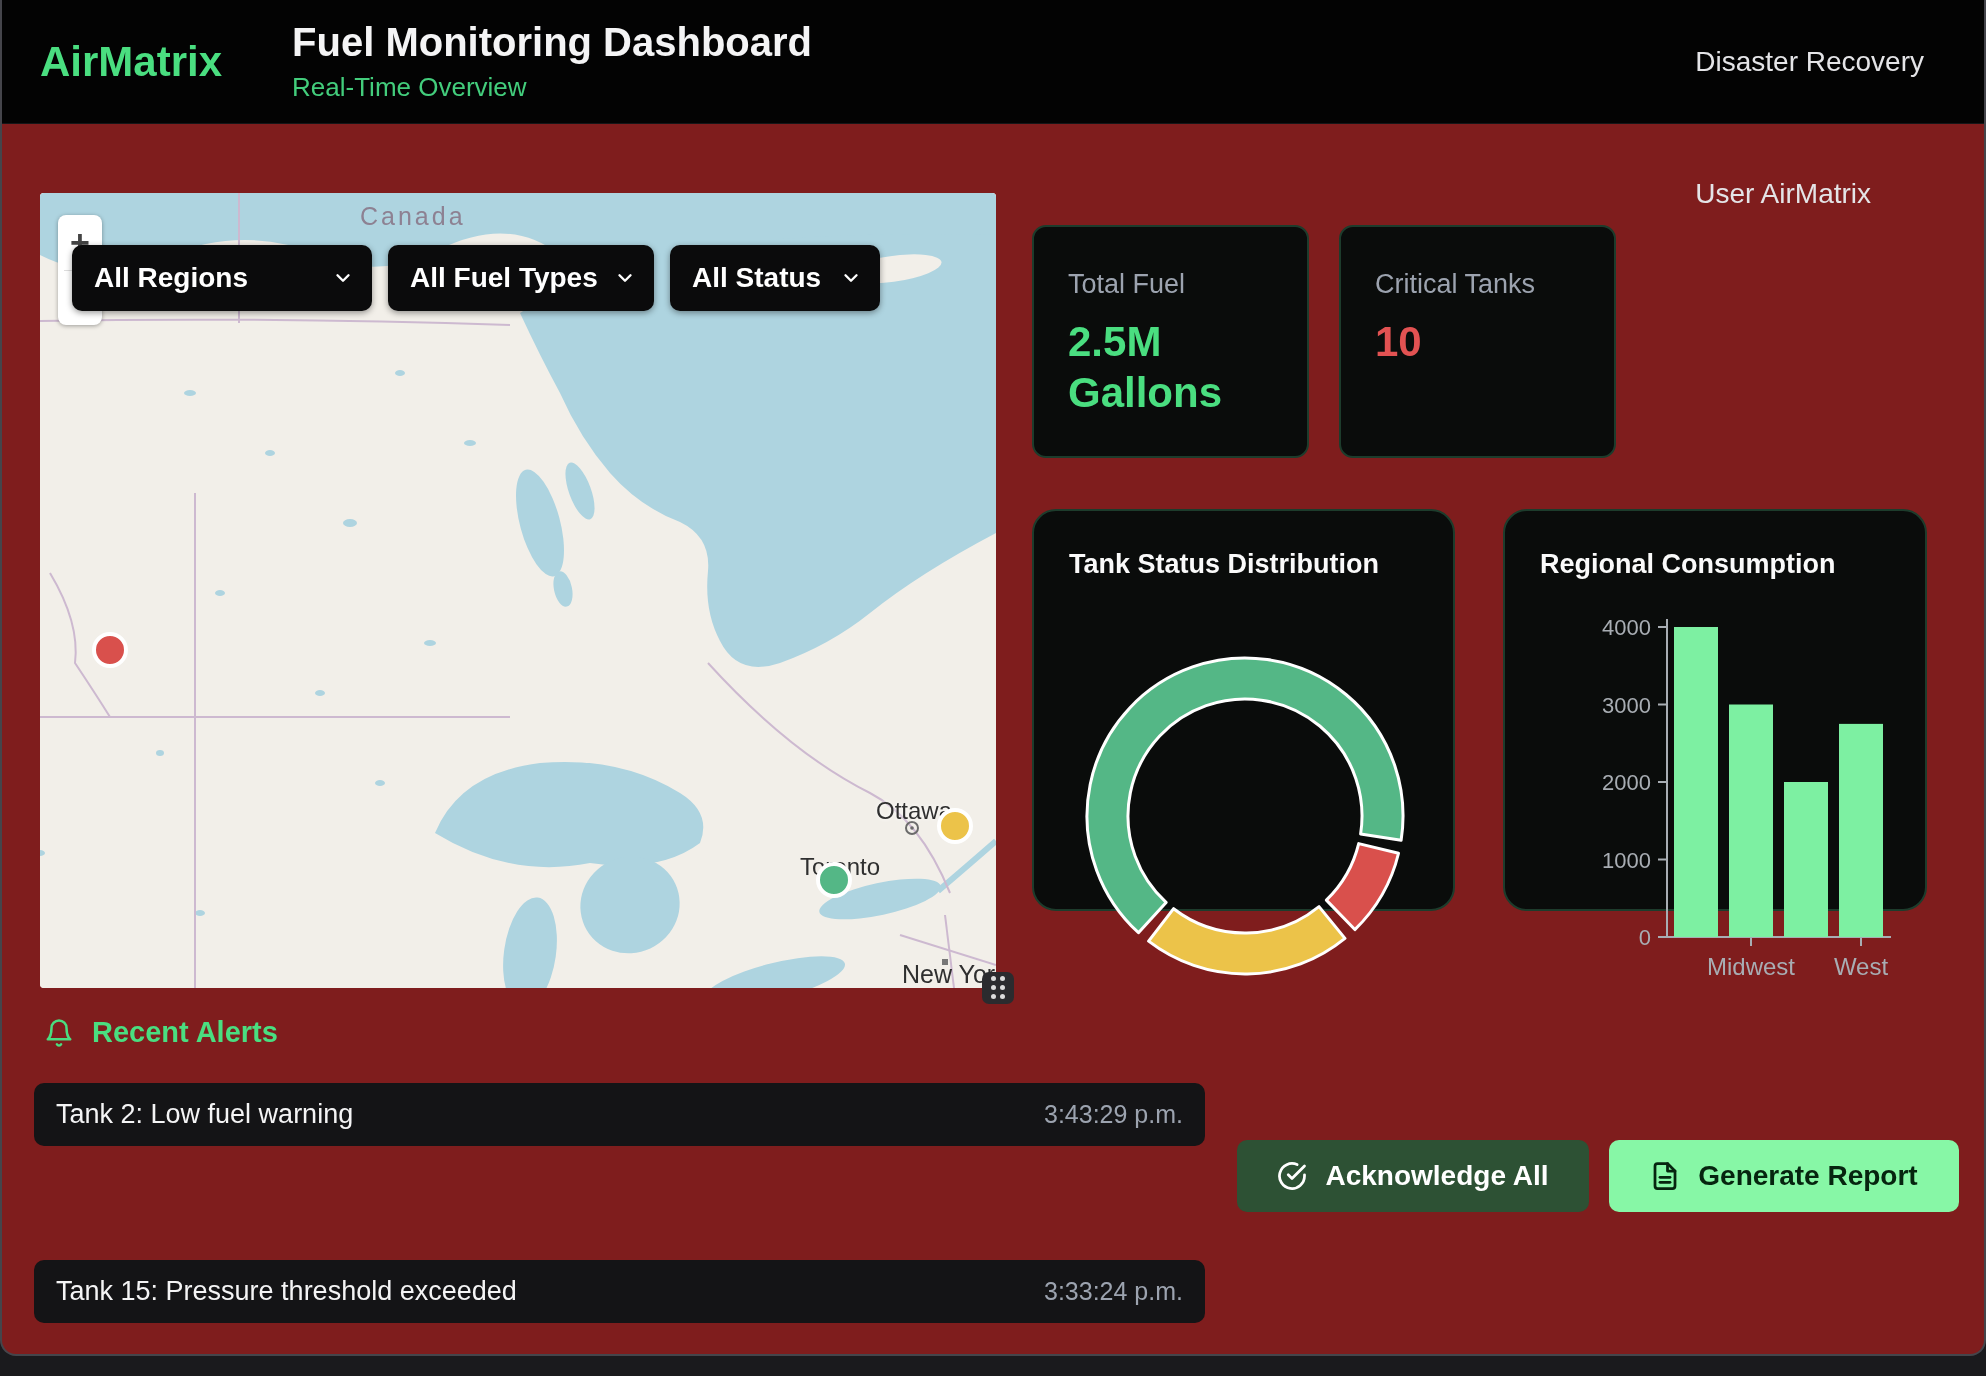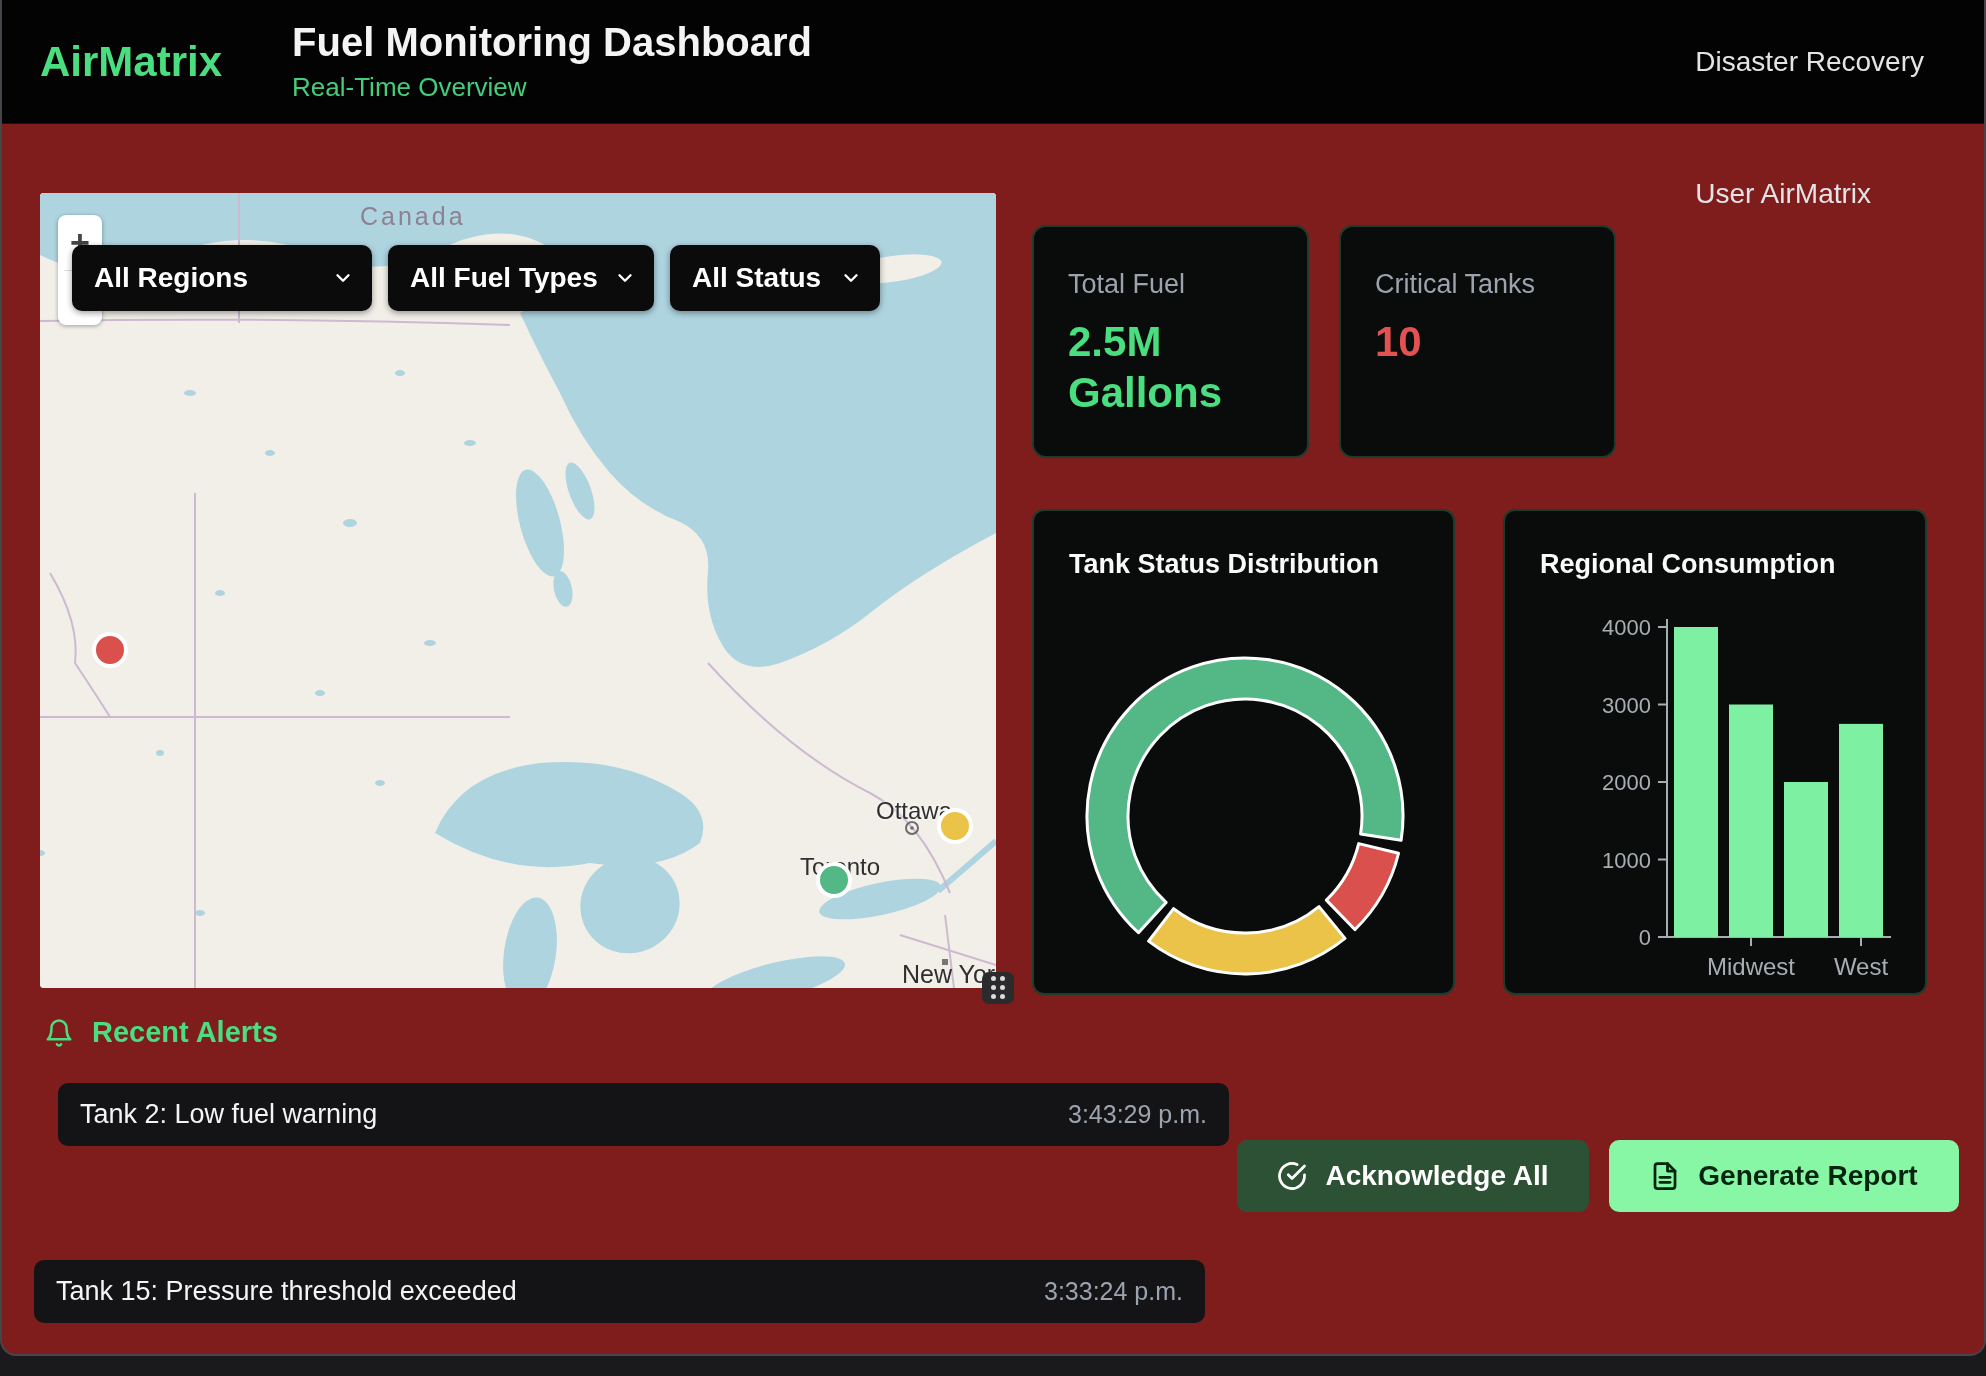--- a/index.html
+++ b/index.html
@@ -30,21 +30,21 @@
   .chev{width:22px;height:22px;margin-left:16px;flex:none;}
   .handle{position:absolute;left:980px;top:972px;width:32px;height:32px;background:#2b2b2e;border-radius:7px;
           display:grid;grid-template-columns:repeat(2,6px);grid-template-rows:repeat(3,6px);gap:3px;place-content:center;}
   .handle i{width:5px;height:5px;border-radius:50%;background:#dcdcdc;}
   
   .statcard{position:absolute;top:225px;width:277px;height:233px;background:#0a0c0b;border:2px solid #1d3c2c;
             border-radius:14px;box-sizing:border-box;padding:42px 34px;}
   .statcard .lab{font-size:27px;color:#9ca3af;}
   .statcard .val{font-size:42px;font-weight:700;margin-top:16px;line-height:1.22;}
   
-  .chartcard{position:absolute;top:509px;height:486px;background:#0a0c0b;border:2px solid #1d3c2c;border-radius:12px;box-sizing:border-box;}
+  .chartcard{position:absolute;top:509px;height:402px;background:#0a0c0b;border:2px solid #1d3c2c;border-radius:24px;box-sizing:border-box;}
   .chartcard h3{margin:38px 0 0 35px;font-size:27px;font-weight:700;color:#fafafa;}
   
   .alerts-head{position:absolute;left:42px;top:1016px;display:flex;align-items:center;gap:18px;}
   .alerts-head .t{font-size:29px;font-weight:700;color:#4ade80;}
   .alertrow{position:absolute;left:32px;width:1171px;height:63px;background:#141416;border-radius:10px;
             display:flex;align-items:center;justify-content:space-between;padding:0 22px;box-sizing:border-box;cursor:pointer;}
   .alertrow .txt{font-size:27px;color:#f4f4f5;}
   .alertrow .time{font-size:25px;color:#9ca3af;}
   
   .btn{position:absolute;top:1140px;height:72px;border-radius:10px;display:flex;align-items:center;justify-content:center;
@@ -208,21 +208,21 @@
       </svg>
   </div>
 
   <div class="alerts-head">
     <svg class="icon24" viewBox="0 0 24 24" fill="none" stroke="#4ade80" stroke-width="2" stroke-linecap="round" stroke-linejoin="round">
       <path d="M6 8a6 6 0 0 1 12 0c0 7 3 9 3 9H3s3-2 3-9"></path>
         <path d="M10.3 21a1.94 1.94 0 0 0 3.4 0"></path>
     </svg>
     <span class="t">Recent Alerts</span>
   </div>
-  <div class="alertrow" style="top:1083px;margin-left:24px;">
+  <div class="alertrow" style="top:1083px;">
     <span class="txt">Tank 2: Low fuel warning</span>
     <span class="time">3:43:29 p.m.</span>
   </div>
   <div class="alertrow" style="top:1260px;">
     <span class="txt">Tank 15: Pressure threshold exceeded</span>
     <span class="time">3:33:24 p.m.</span>
   </div>
 
   <button class="btn btn-ack">
     <svg class="icon24" viewBox="0 0 24 24" fill="none" stroke="#fff" stroke-width="2.2" stroke-linecap="round" stroke-linejoin="round">

